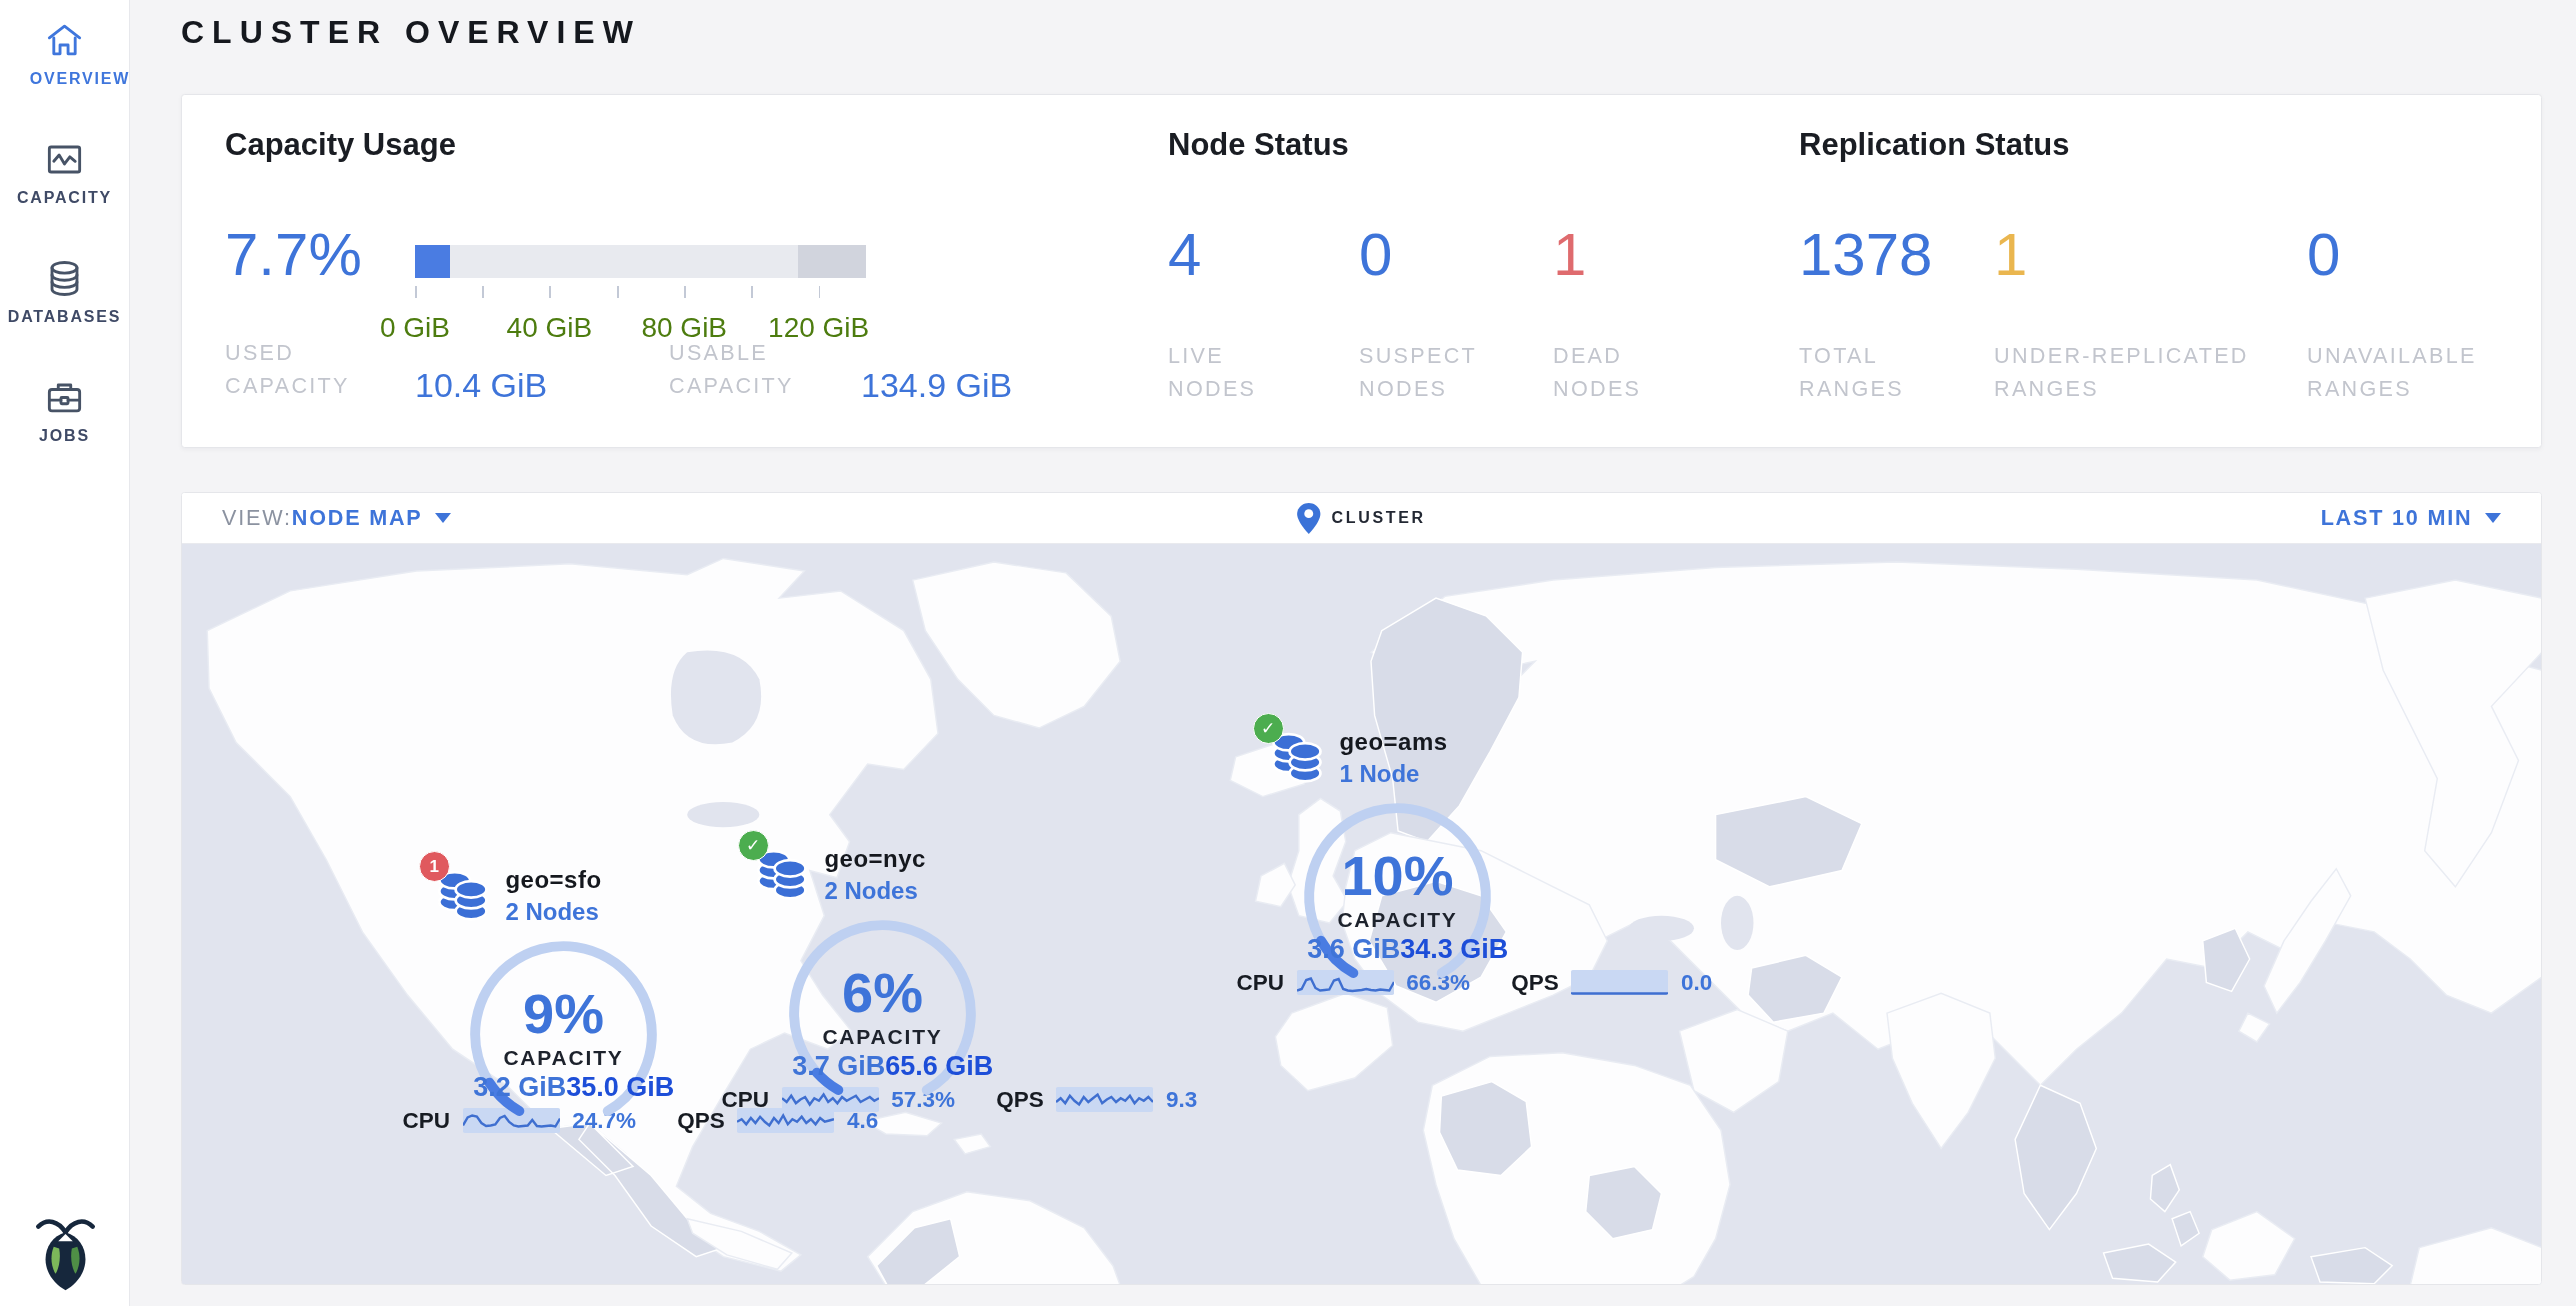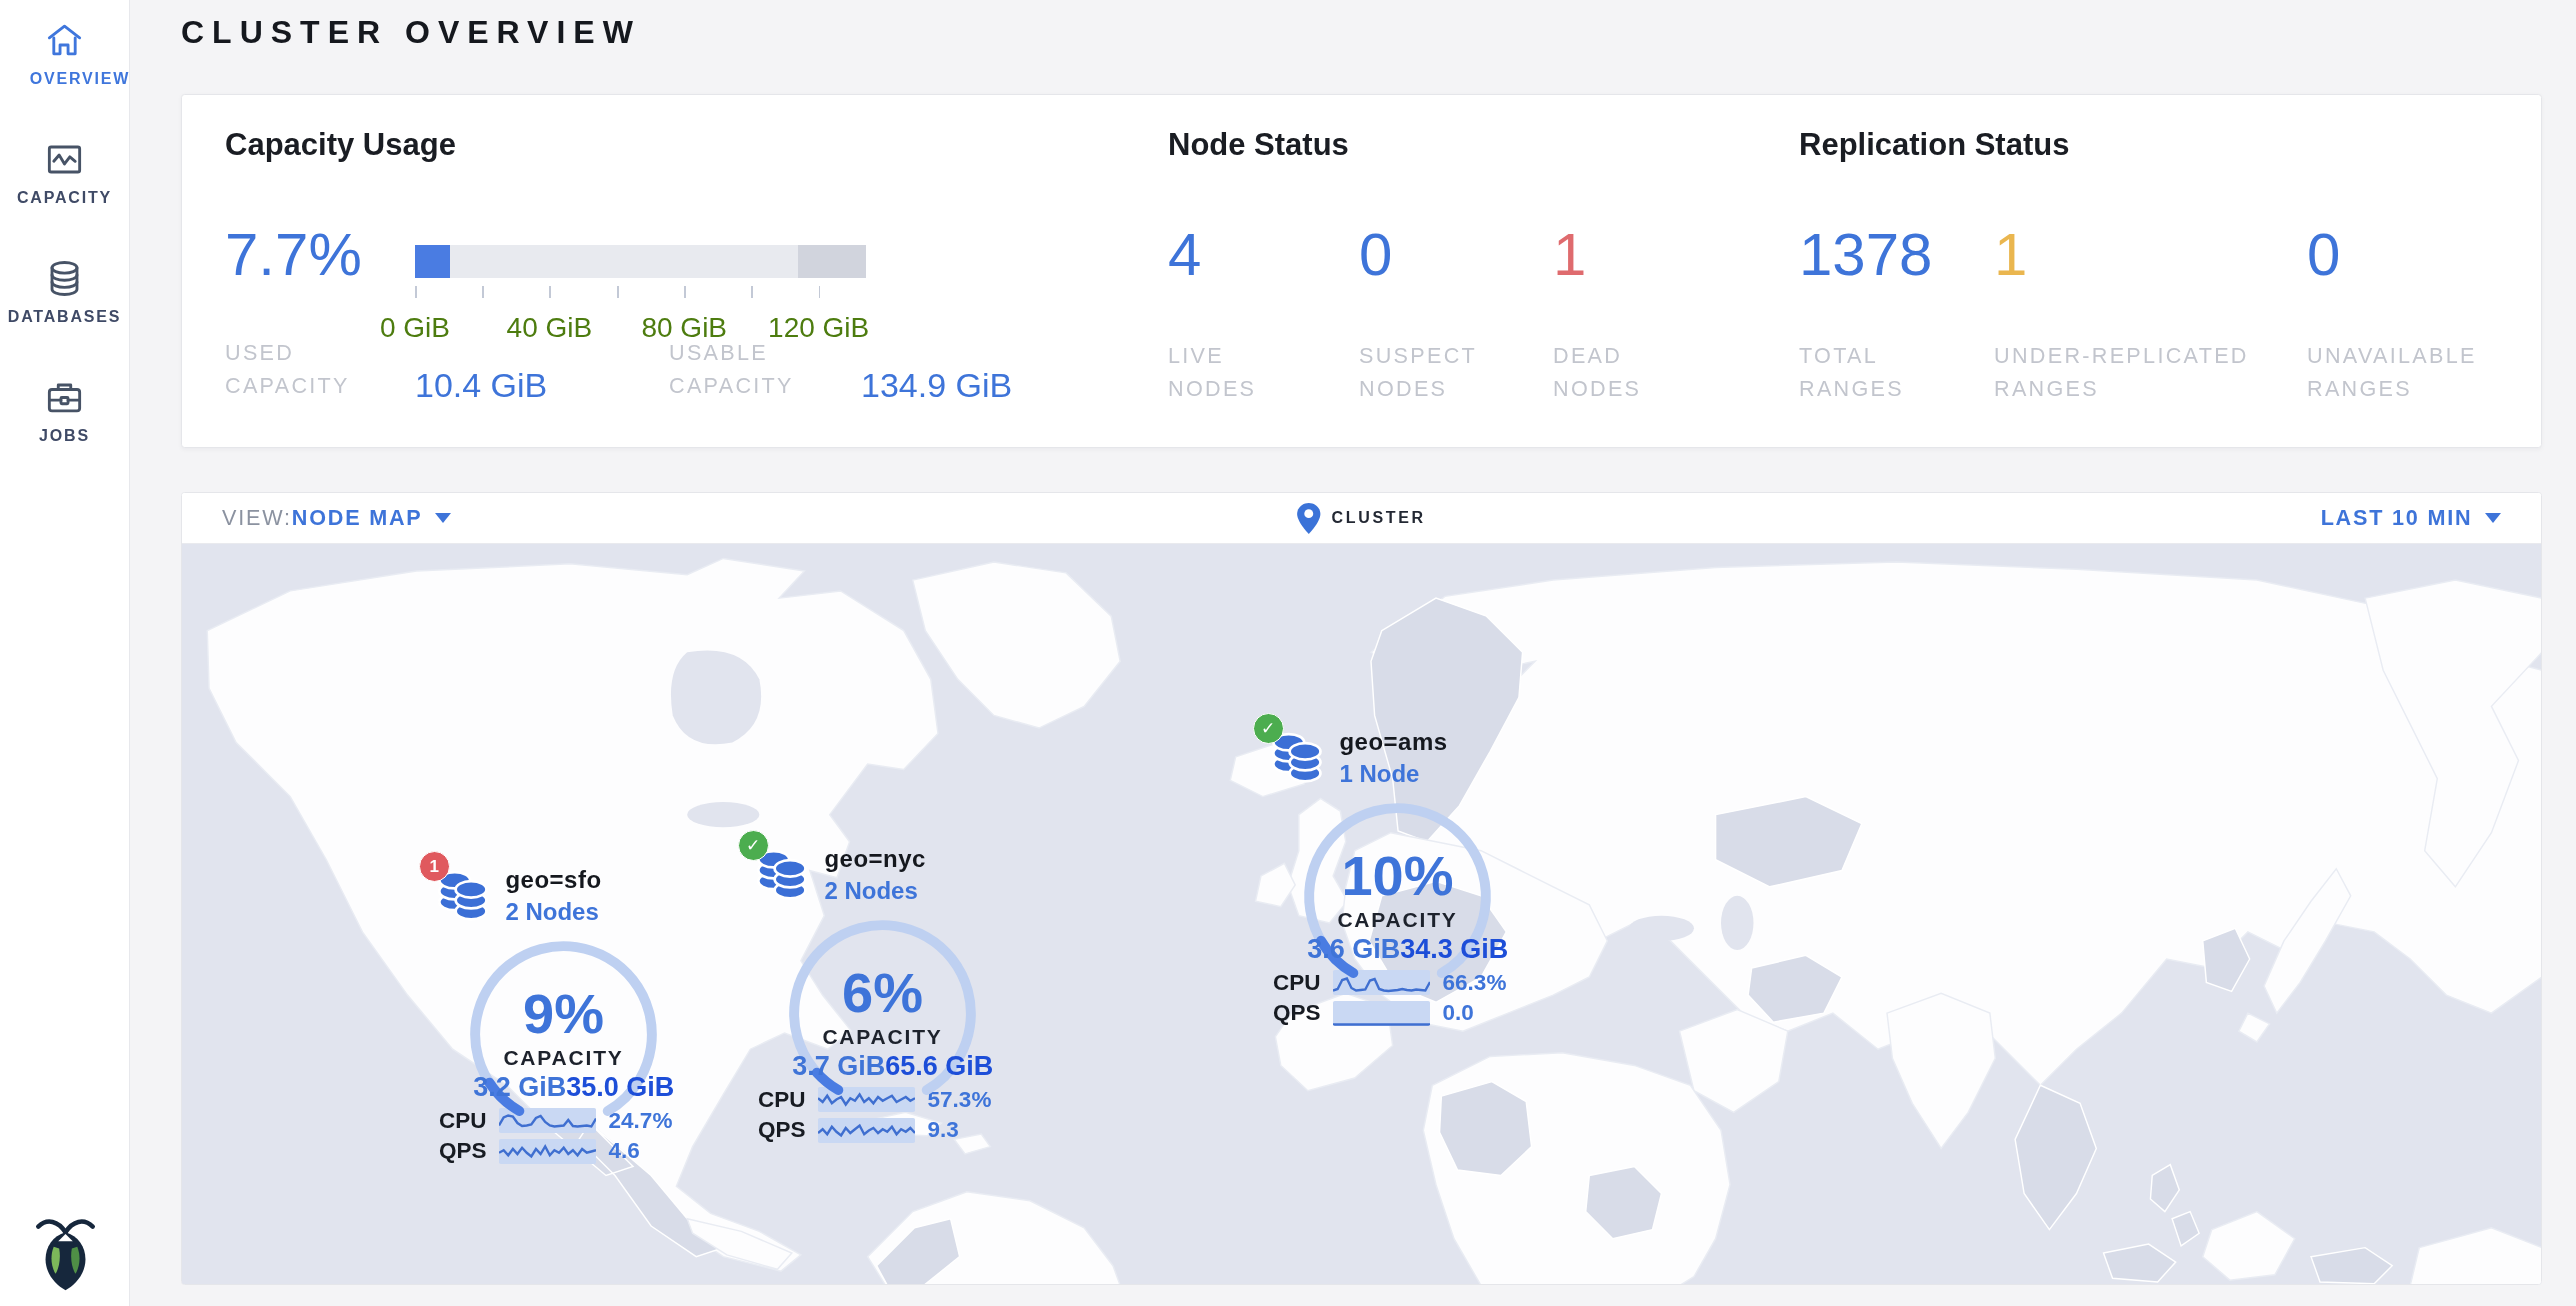--- a/index.html
+++ b/index.html
@@ -76,21 +76,21 @@
   .m-nodes { font-size:24px; font-weight:700; color:#3e74d9; margin-top:4.5px; }
   .m-gauge { position:relative; width:211px; height:211px; margin:3.6px auto 0; }
   .m-gauge svg { position:absolute; inset:0; }
   .g-bg { fill:none; stroke:#bed0f1; stroke-width:11; stroke-linecap:round; }
   .g-fg { fill:none; stroke:#4a7ce2; stroke-width:11; stroke-linecap:round; }
   .m-pct { position:absolute; left:0; right:0; top:52px; text-align:center; font-size:56px; font-weight:700; color:#3e74d9; }
   .m-caplbl { position:absolute; left:0; right:0; top:117px; text-align:center; font-size:21px; font-weight:700; letter-spacing:1.8px; color:#1d222c; }
   .m-range { position:absolute; left:15.3px; top:143px; width:180px; display:flex; justify-content:space-between; }
   .m-range .min { width:87px; text-align:center; font-size:27px; font-weight:700; color:#3f74d7; white-space:nowrap; }
   .m-range .max { width:87px; text-align:center; font-size:27px; font-weight:700; color:#1d4ed8; white-space:nowrap; }
-  .m-metrics { margin-top:-32px; display:flex; flex-direction:column; gap:4.5px; }
+  .m-metrics { margin-top:-32px; display:flex; flex-direction:row; gap:4.5px; }
   .m-row { display:flex; align-items:center; justify-content:center; gap:12.6px; }
   .m-row .ml { width:58px; text-align:right; font-size:22.5px; font-weight:700; color:#171b22; }
   .m-row .mv { width:90px; text-align:left; font-size:22.5px; font-weight:700; color:#3e74d9; }
   .spark { width:97px; height:25px; background:#c9d8f3; border-radius:1.8px; }
   .spark polyline { fill:none; stroke:#3f6fd0; stroke-width:2.4; vector-effect:non-scaling-stroke; }
 </style>
 </head>
 <body>
 
 <div class="screen">

